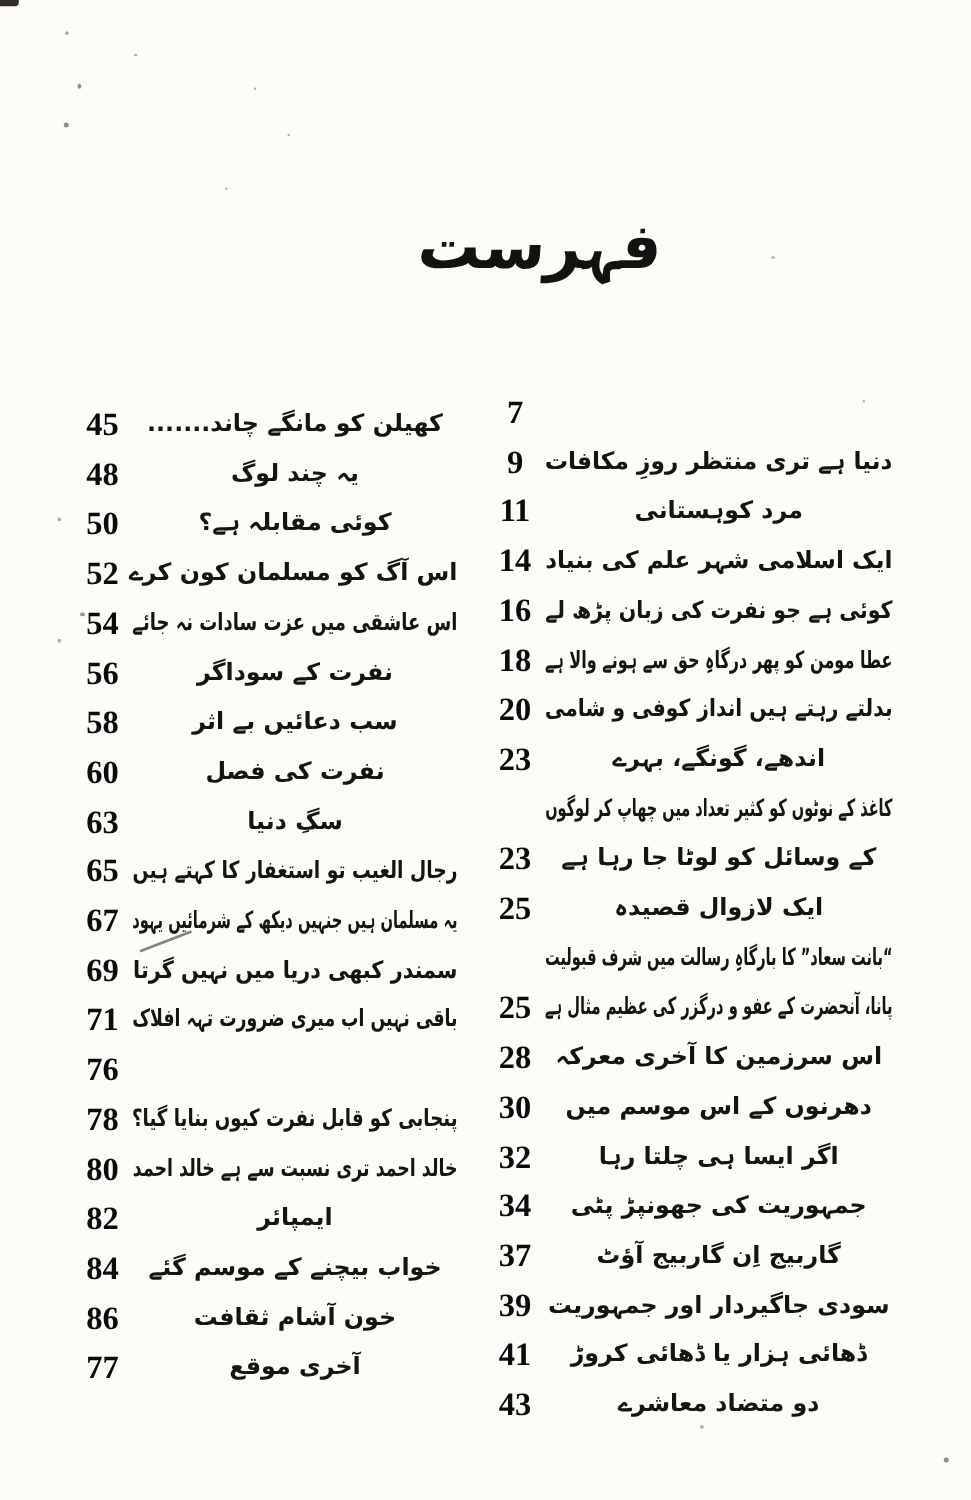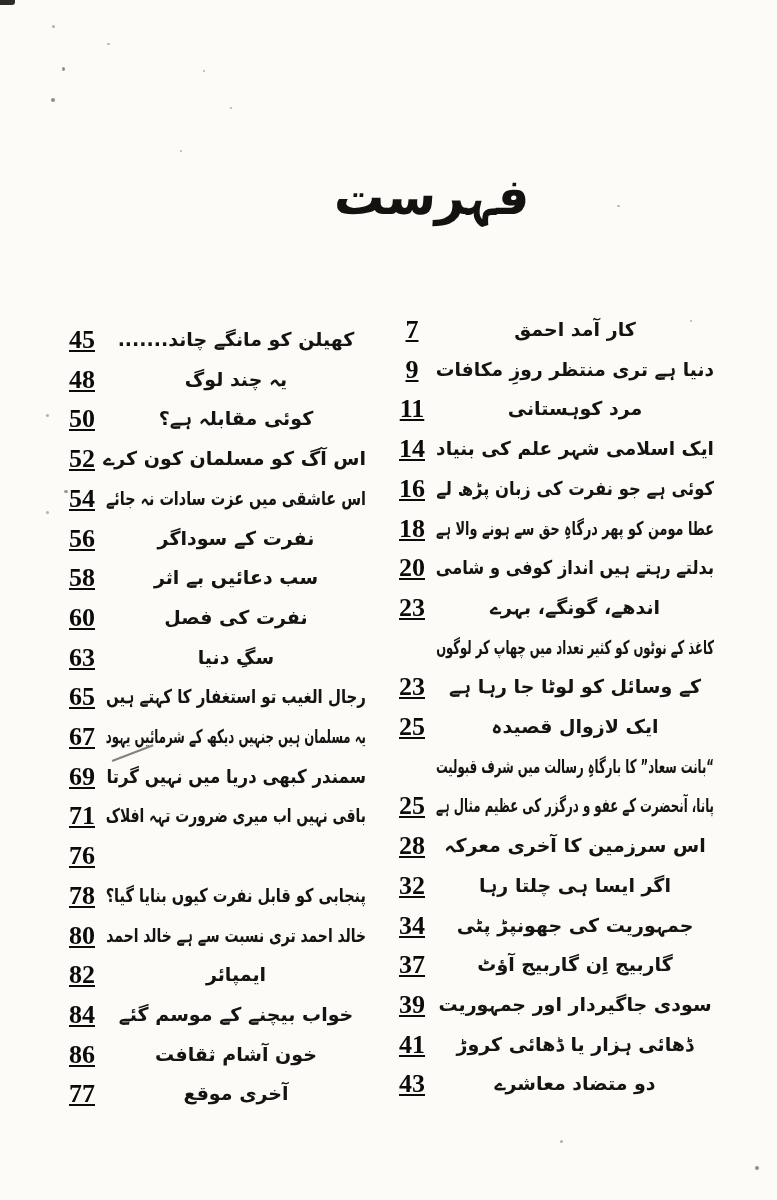--- a/index.html
+++ b/index.html
@@ -30,21 +30,20 @@
   .col-left{left:58px;top:320px;width:308px;}
   .row{display:flex;align-items:flex-end;}
   .num{
     flex:0 0 48px;
     text-align:center;
     font-family:"Liberation Serif",serif;
     font-weight:700;
     font-size:26px;
     line-height:39.7px;
     color:#0b0b0b;
-    text-decoration:underline;
   }
   .titles{flex:1 1 auto;min-width:0;direction:rtl;text-align:center;}
   .line{
     white-space:nowrap;
     font-weight:700;
     font-size:19px;
     line-height:39.7px;
     color:#161412;
   }
   
@@ -74,23 +73,20 @@
   <div class="artifact speck" style="left:64px;top:490px;width:4px;height:3px;opacity:.75;"></div>
   <div class="artifact speck" style="left:46px;top:511px;width:3px;height:3px;"></div>
   <div class="artifact speck" style="left:560px;top:1140px;width:3px;height:3px;"></div>
   <div class="artifact speck" style="left:755px;top:1166px;width:4px;height:4px;opacity:.8;"></div>
 
   <h1 class="toc-title">فہرست</h1>
 
   <div class="col col-right">
       <div class="row">
         <span class="num">7</span>
-        <div class="titles">
-          <div class="line">کار آمد احمق</div>
-        </div>
       </div>
       <div class="row">
         <span class="num">9</span>
         <div class="titles">
           <div class="line" style="transform-origin: right center; transform: scaleX(0.982);">دنیا ہے تری منتظر روزِ مکافات</div>
         </div>
       </div>
       <div class="row">
         <span class="num">11</span>
         <div class="titles">
@@ -147,20 +143,26 @@
           <div class="line" style="transform-origin: right center; transform: scaleX(0.619);">پانا، آنحضرت کے عفو و درگزر کی عظیم مثال ہے</div>
         </div>
       </div>
       <div class="row">
         <span class="num">28</span>
         <div class="titles">
           <div class="line">اس سرزمین کا آخری معرکہ</div>
         </div>
       </div>
       <div class="row">
+        <span class="num">30</span>
+        <div class="titles">
+          <div class="line">دھرنوں کے اس موسم میں</div>
+        </div>
+      </div>
+      <div class="row">
         <span class="num">32</span>
         <div class="titles">
           <div class="line">اگر ایسا ہی چلتا رہا</div>
         </div>
       </div>
       <div class="row">
         <span class="num">34</span>
         <div class="titles">
           <div class="line">جمہوریت کی جھونپڑ پٹی</div>
         </div>

